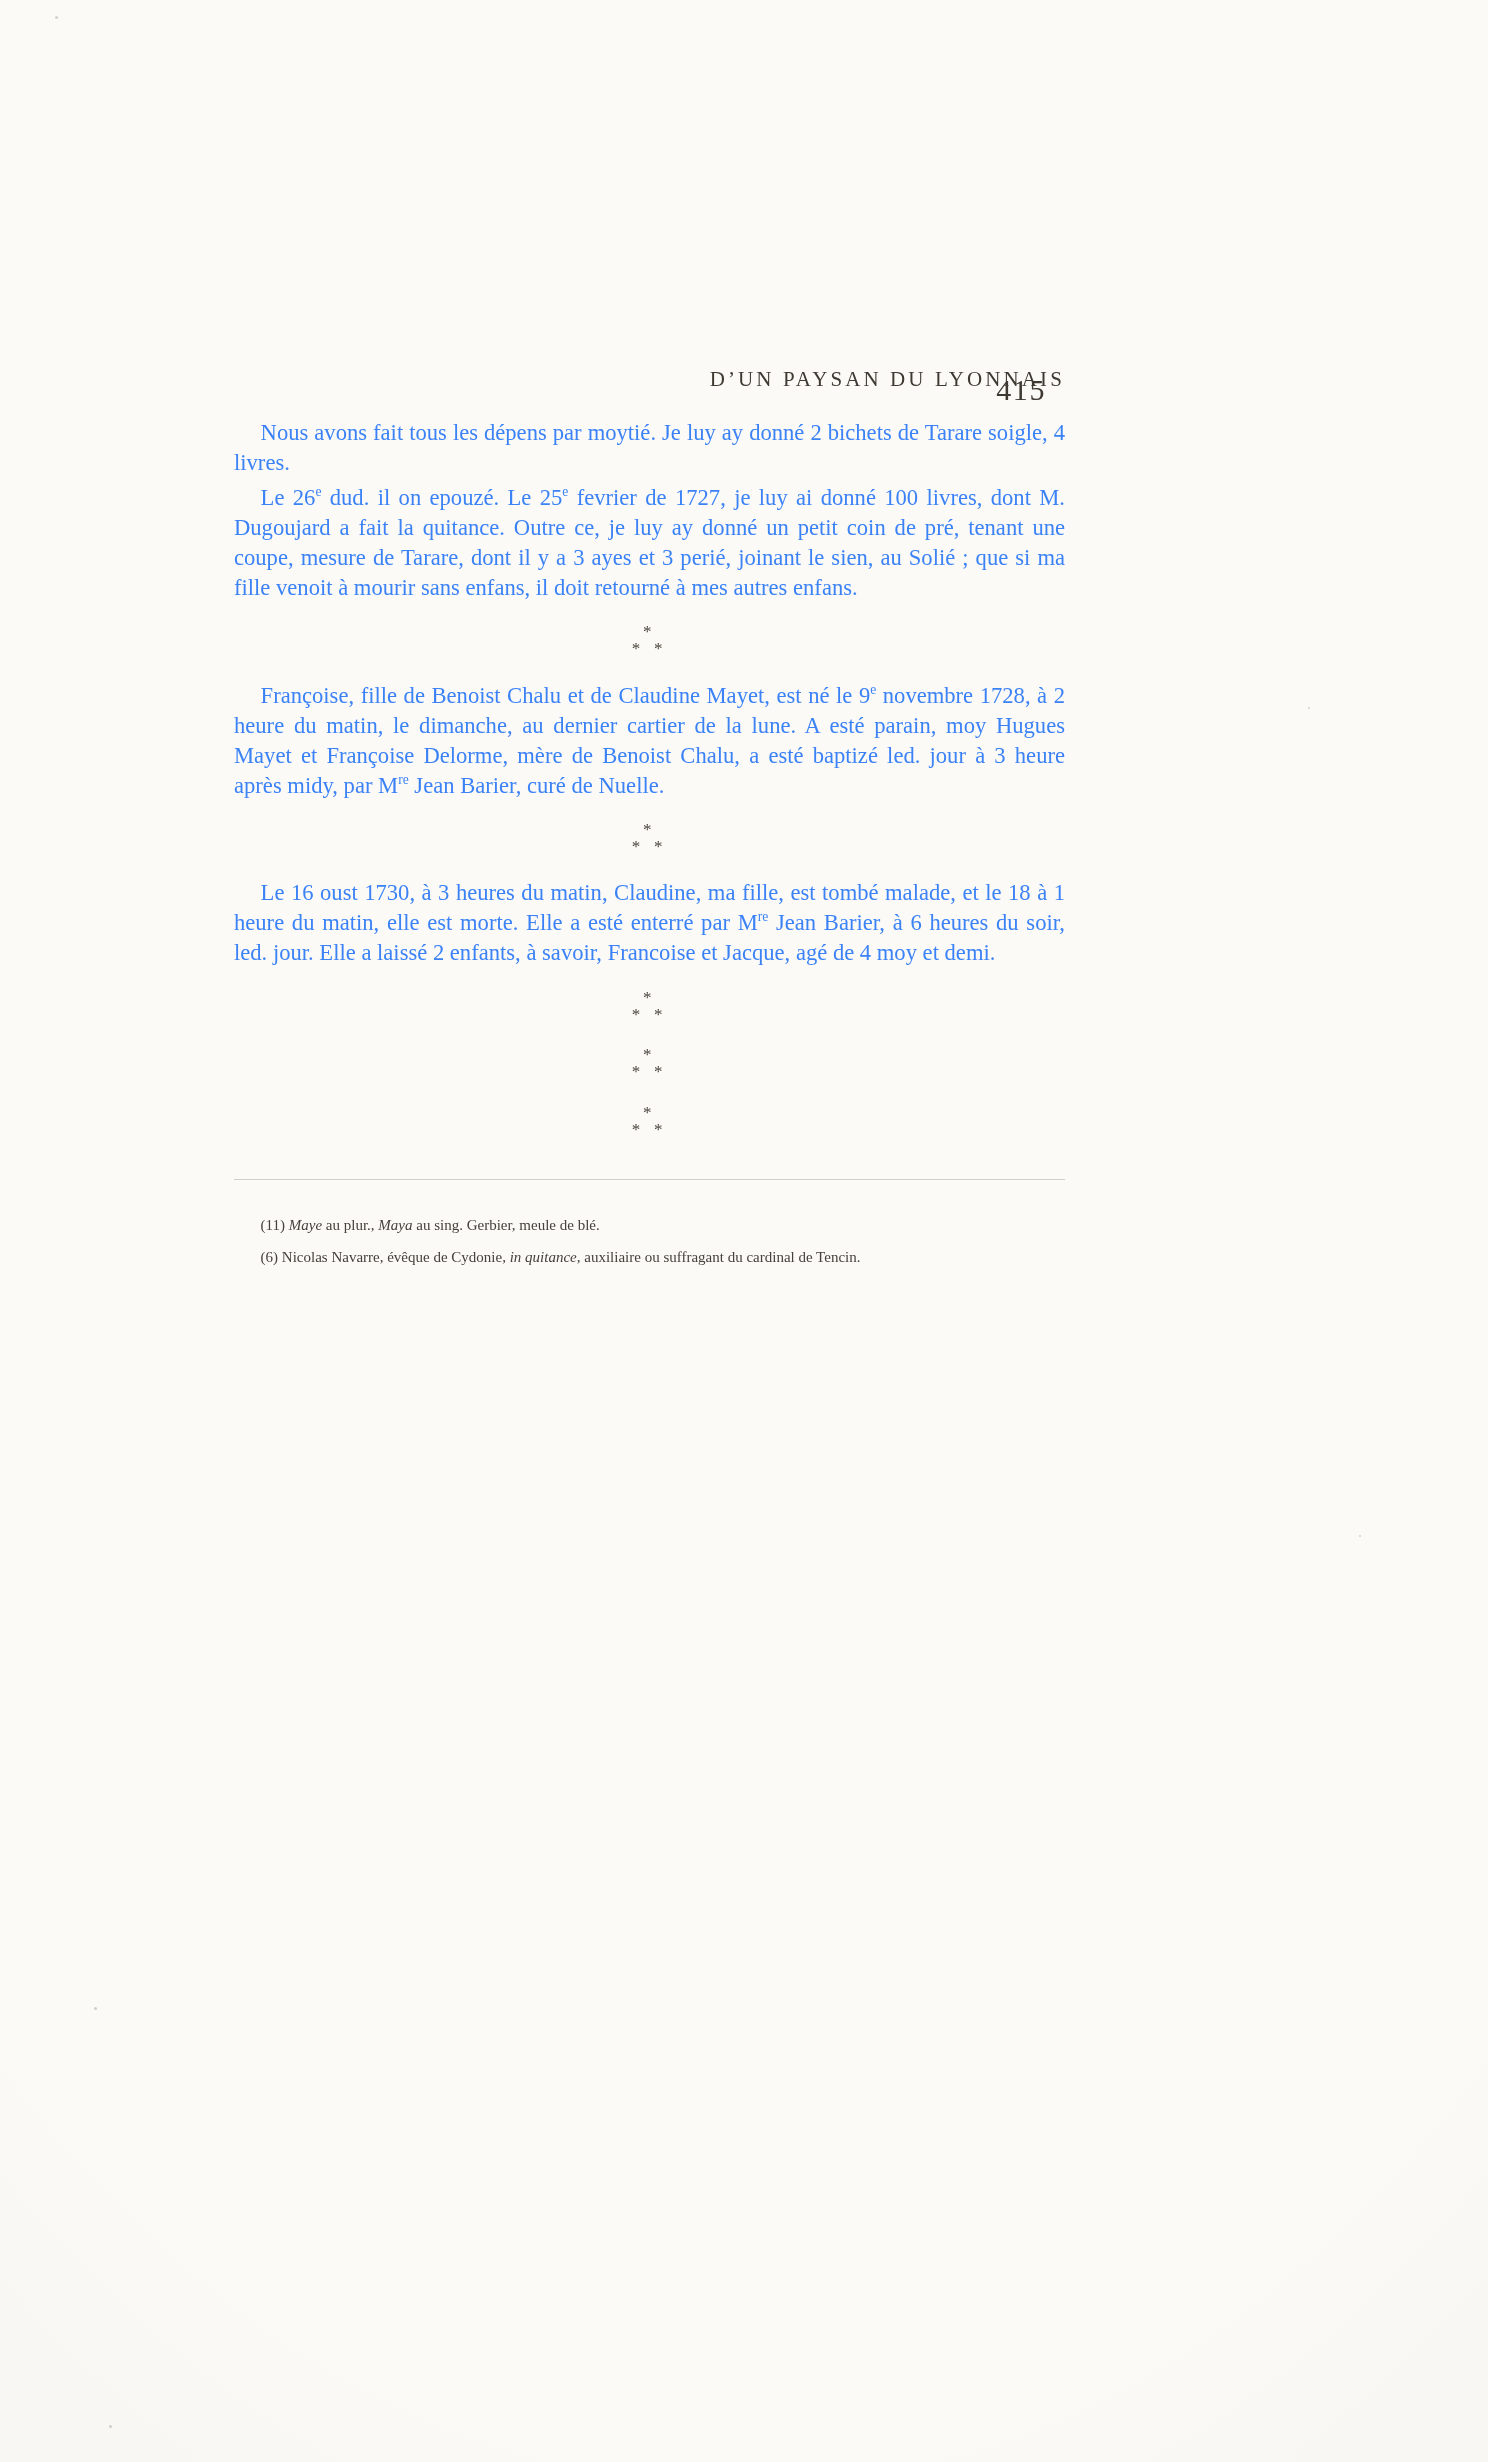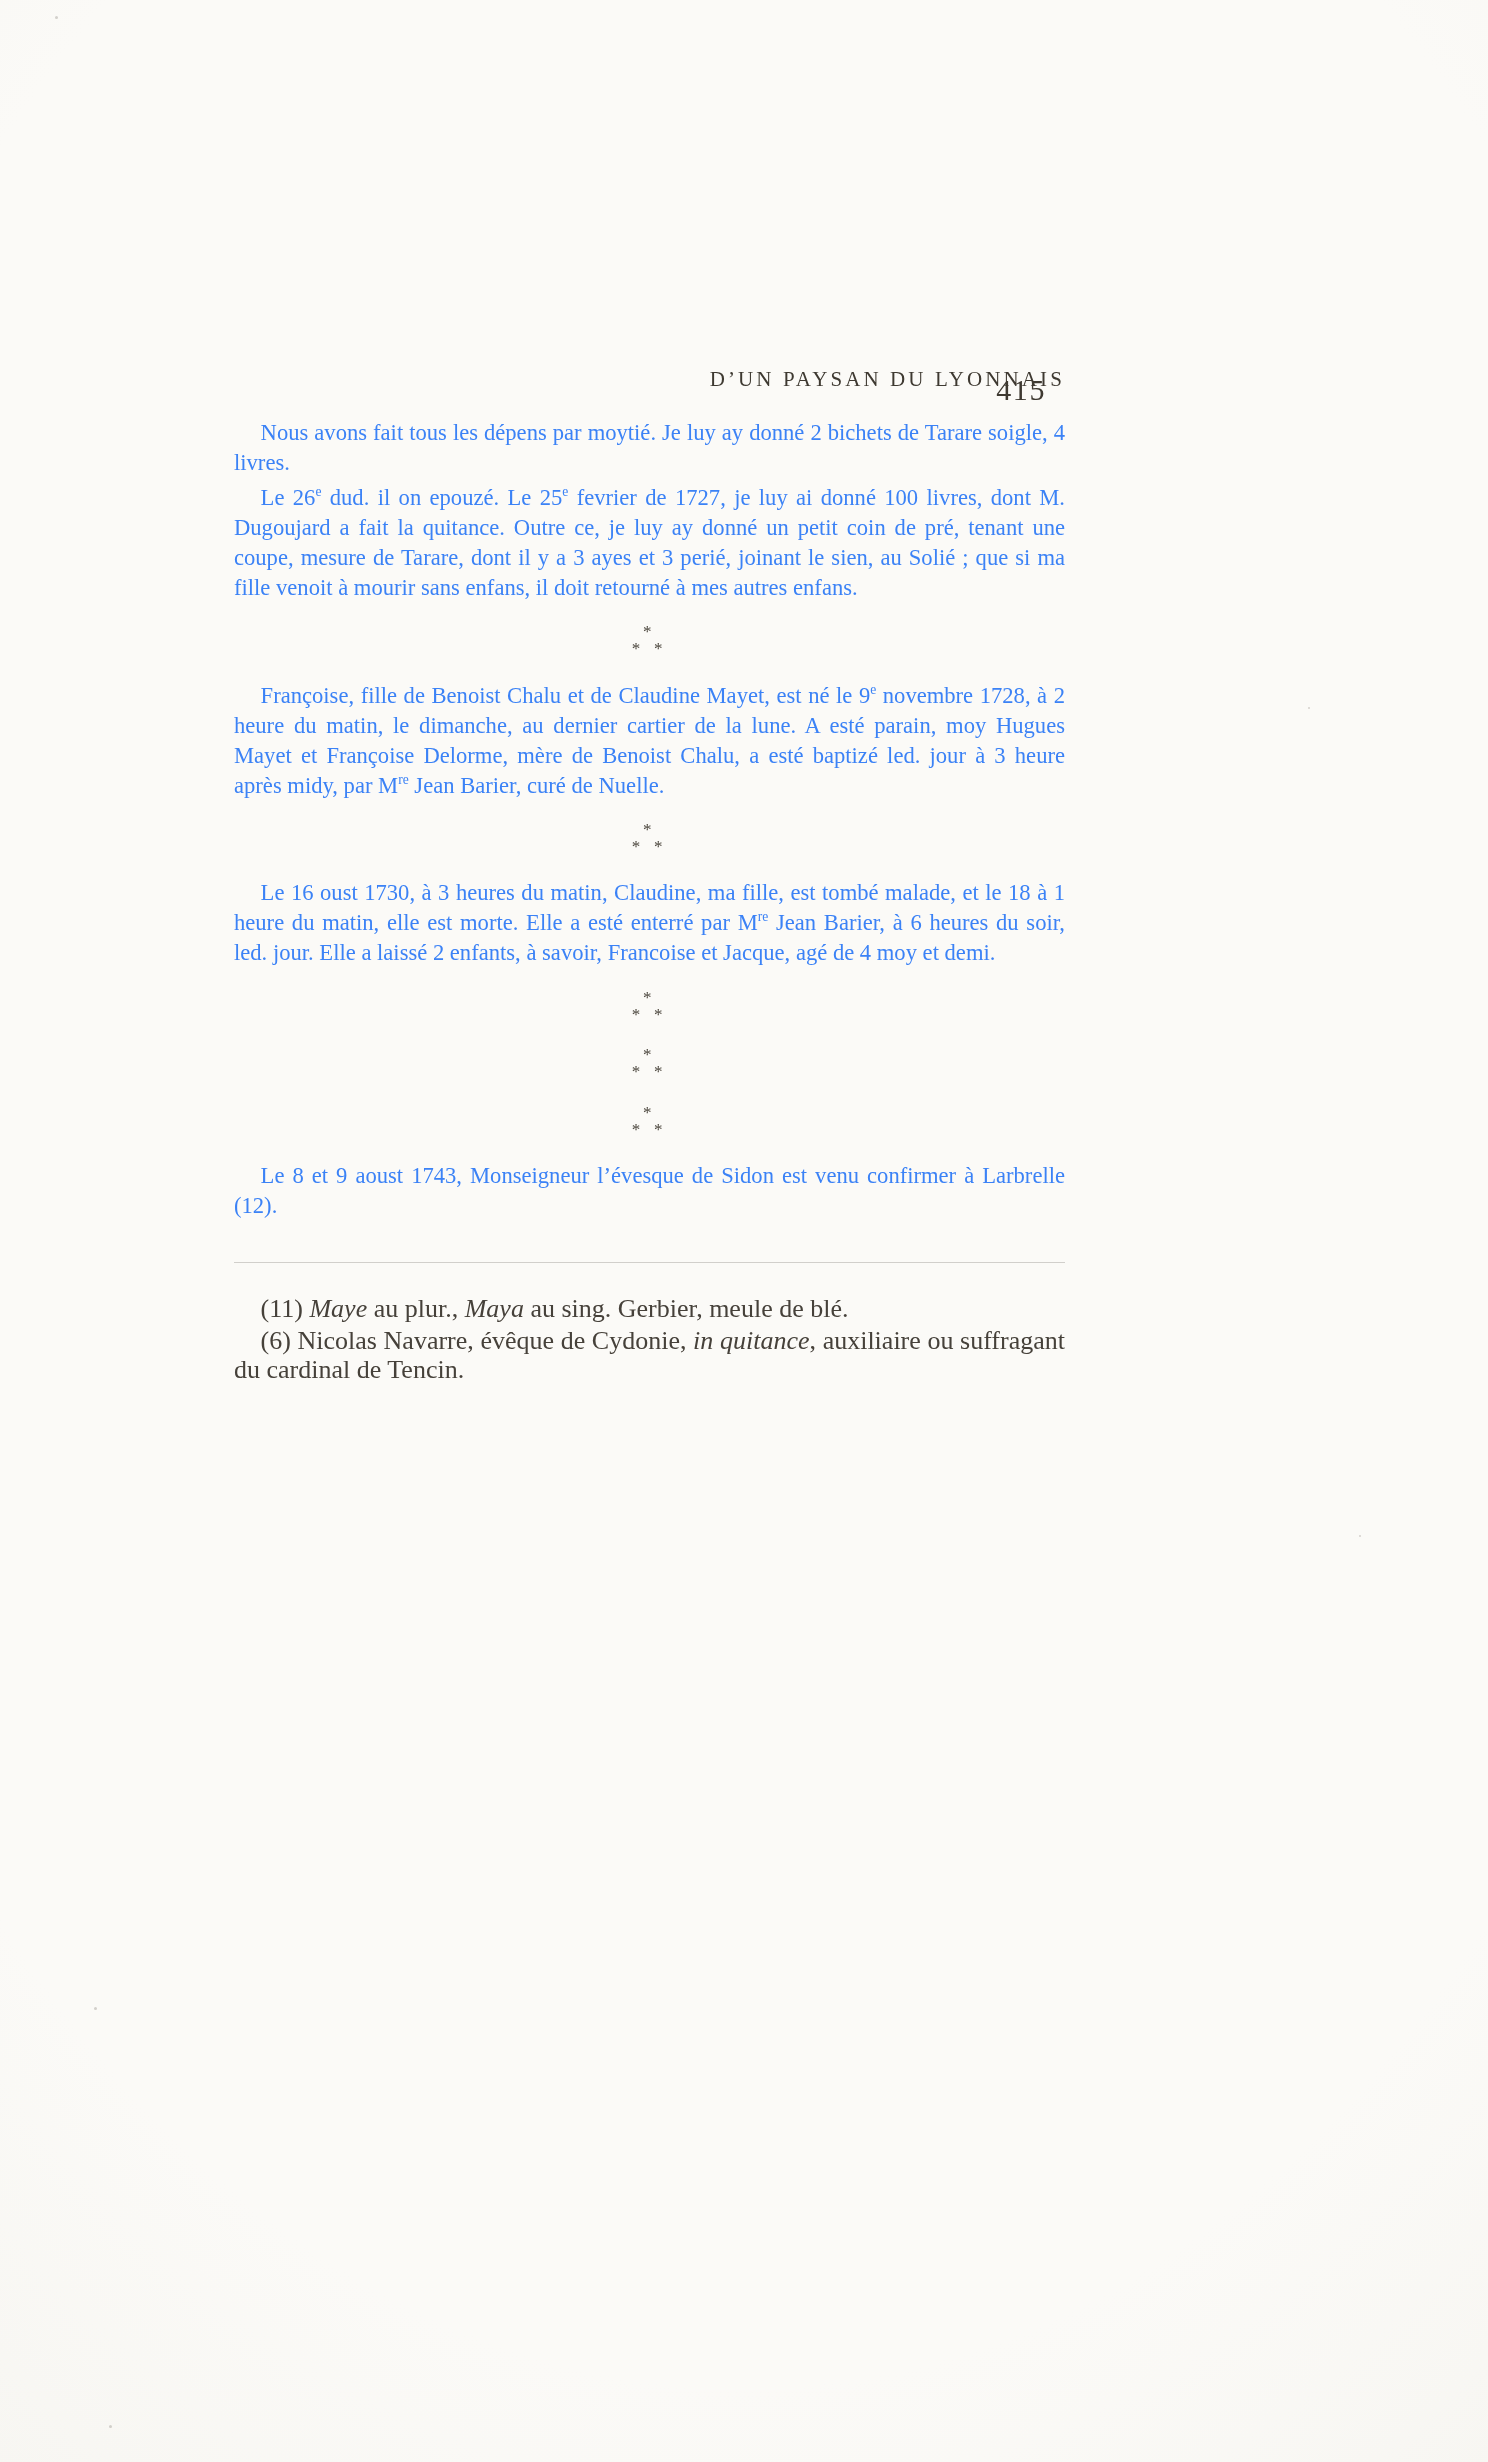--- a/index.html
+++ b/index.html
@@ -62,21 +62,21 @@
   .fn-rule {
     border: none;
     border-top: 1.6px solid #55504640;
     background: none;
     height: 0;
     margin: 41px 0 31px 0;
     width: 831px;
   }
   .footnote {
     margin: 0 0 3.1px 0;
-    font-size: 26px;
+    font-size: 15px;
     line-height: 29px;
     text-align: justify;
     text-indent: 26.6px;
     color: #46413a;
   }
   .sup {
     vertical-align: super;
     font-size: 0.6em;
     line-height: 0;
   }
@@ -126,21 +126,20 @@
     <span>*</span>
     <span>* *</span>
   </div>
 
 
   <div class="asterism">
     <span>*</span>
     <span>* *</span>
   </div>
 
-  <p class="para"><span>Le 8 et 9 aoust 1743, Monseigneur l’évesque de Sidon est venu confirmer à Larbrelle (12).</span></p>
 
   <hr class="fn-rule">
 
   <p class="footnote"><span>(11) </span><span class="i">Maye</span><span> au plur., </span><span class="i">Maya</span><span> au sing. Gerbier, meule de blé.</span></p>
   <p class="footnote"><span>(6) Nicolas Navarre, évêque de Cydonie, </span><span class="i">in quitance</span><span>, auxiliaire ou suffragant du cardinal de Tencin.</span></p>
 
 </div>
 
 <div class="speck" style="left:94px; top:2007px; width:3.1px; height:3.1px;"></div>
 <div class="speck" style="left:1308px; top:707px; width:2.3px; height:2.3px;"></div>

